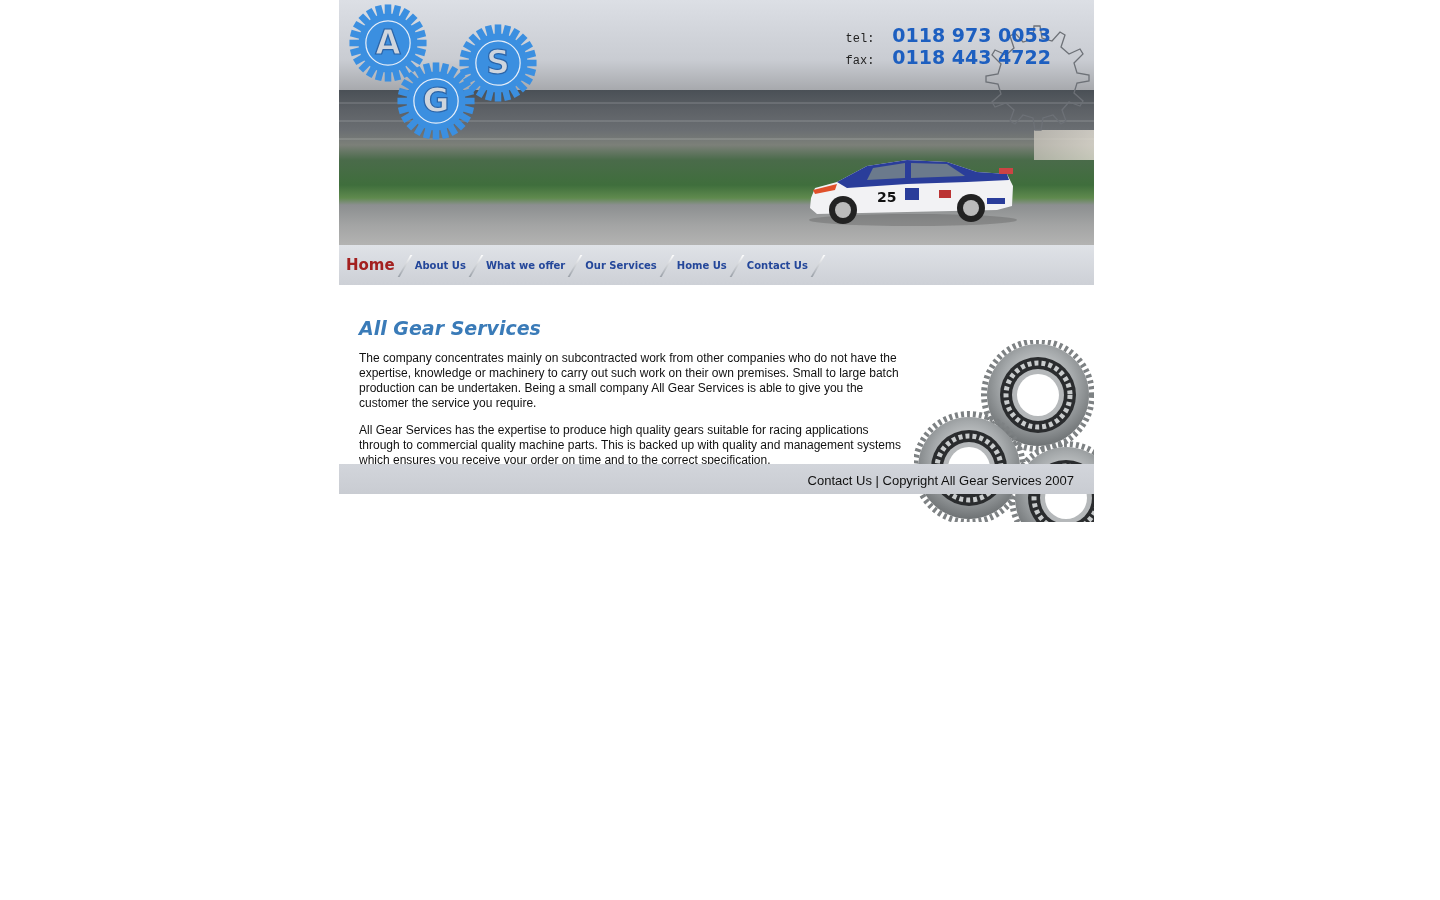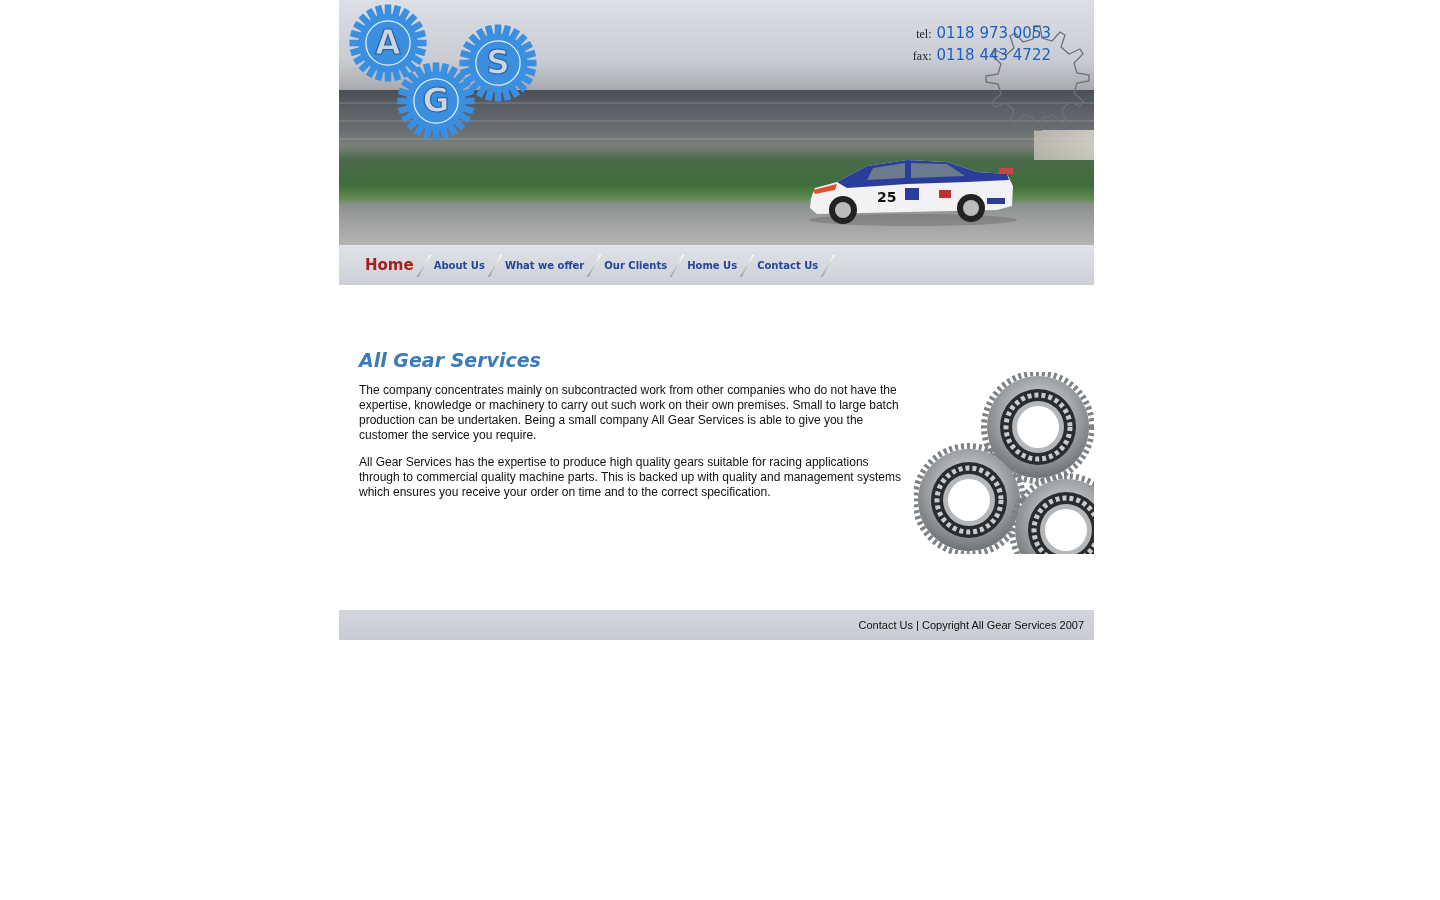--- a/index.html
+++ b/index.html
@@ -11,43 +11,43 @@
     background:linear-gradient(#dcdfe5 0px, #c9ccd2 60px, #a7a9ad 90px); }
   #banner { position:absolute; left:0; top:90px; width:755px; height:155px;
     background:linear-gradient(#4a5056 0px, #5d6166 20px, #6a6e72 40px, #7c8079 55px, #4a6b4a 70px, #3f6e3c 95px, #5f8a4e 108px, #8c8f90 115px, #a3a4a4 135px, #b3b3b2 155px); }
   .blurline { position:absolute; left:0; width:755px; height:2px; background:rgba(255,255,255,0.12); }
   #sign { position:absolute; right:0; top:40px; width:60px; height:30px; background:linear-gradient(90deg,#c7c3ba,#e2ddd3); opacity:.8; }
 
   .gear { position:absolute; }
 
   #contact { position:absolute; right:43px; top:24px; text-align:right; }
   .crow { display:flex; justify-content:flex-end; align-items:baseline; height:22px; }
-  .clabel { font-family:Liberation Serif, serif; font-size:12px; color:#222; margin-right:5px; }
-  .cnum { font-family:"DejaVu Sans", sans-serif; font-size:15px; font-weight:normal; color:#1d5fc0; }
+  .clabel { font-family:Liberation Mono, monospace; font-size:12px; color:#222; margin-right:18px; }
+  .cnum { font-family:"DejaVu Sans", sans-serif; font-size:19px; font-weight:bold; color:#1d5fc0; }
   #deco-gear { position:absolute; right:-20px; top:18px; }
 
   #car { position:absolute; left:468px; top:158px; }
 
   
-  #nav { position:relative; width:755px; height:40px; background:linear-gradient(#dfe2e7, #cdd0d6); display:flex; align-items:center; padding-left:26px; box-sizing:border-box; }
+  #nav { position:relative; width:755px; height:40px; background:linear-gradient(#dfe2e7, #cdd0d6); display:flex; align-items:center; padding-left:7px; box-sizing:border-box; }
   .nav-item { font-family:"DejaVu Sans", sans-serif; font-weight:bold; font-size:10px; color:#24479a; text-decoration:none; cursor:pointer; white-space:nowrap; }
   .nav-item.active { color:#a3201f; font-size:15px; }
   .nav-sep { display:inline-block; width:16px; height:22px; margin:0 2px; position:relative; }
   .nav-sep::after { content:""; position:absolute; left:7px; top:1px; width:2px; height:22px; background:linear-gradient(#fff,#9aa0a8); transform:skewX(-30deg); }
 
   
-  #content { position:relative; width:755px; height:293px; background:#fff;margin-top:32px; }
+  #content { position:relative; width:755px; height:179px; background:#fff; }
   #title { position:absolute; left:20px; top:32px; margin:0; font-family:"DejaVu Sans", sans-serif; font-style:italic; font-weight:bold; font-size:19px; color:#3a7bb8; }
   #text { position:absolute; left:20px; top:66px; width:545px; }
   #text p { margin:0 0 12px 0; font-family:"Liberation Sans", sans-serif; font-size:12px; line-height:15px; color:#111; }
   #gears-img { position:absolute; right:0; top:55px; width:180px; height:182px; overflow:hidden; }
 
   
   #footer { width:755px; height:30px; background:linear-gradient(#d2d5db,#c9ccd2); position:relative; }
-  #footer-text { position:absolute; right:10px; top:9px; font-family:"Liberation Sans", sans-serif; font-size:11px; color:#111; }
+  #footer-text { position:absolute; right:20px; top:9px; font-family:"Liberation Sans", sans-serif; font-size:13px; color:#111; }
   #footer-text a { color:#111; text-decoration:none; cursor:pointer; }
 </style>
 </head>
 <body>
 
 <div id="page">
 
   <div id="header">
     <div id="banner">
       <div class="blurline" style="top:12px"></div>
@@ -140,21 +140,21 @@
     </svg>
   </div>
 
   <div id="nav">
     <a class="nav-item active">Home</a>
     <span class="nav-sep"></span>
     <a class="nav-item">About Us</a>
     <span class="nav-sep"></span>
     <a class="nav-item">What we offer</a>
     <span class="nav-sep"></span>
-    <a class="nav-item">Our Clients</a>
+    <a class="nav-item">Our Services</a>
     <span class="nav-sep"></span>
     <a class="nav-item">Home Us</a>
     <span class="nav-sep"></span>
     <a class="nav-item">Contact Us</a>
     <span class="nav-sep"></span>
   </div>
 
   <div id="content">
     <h1 id="title">All Gear Services</h1>
     <div id="text">

